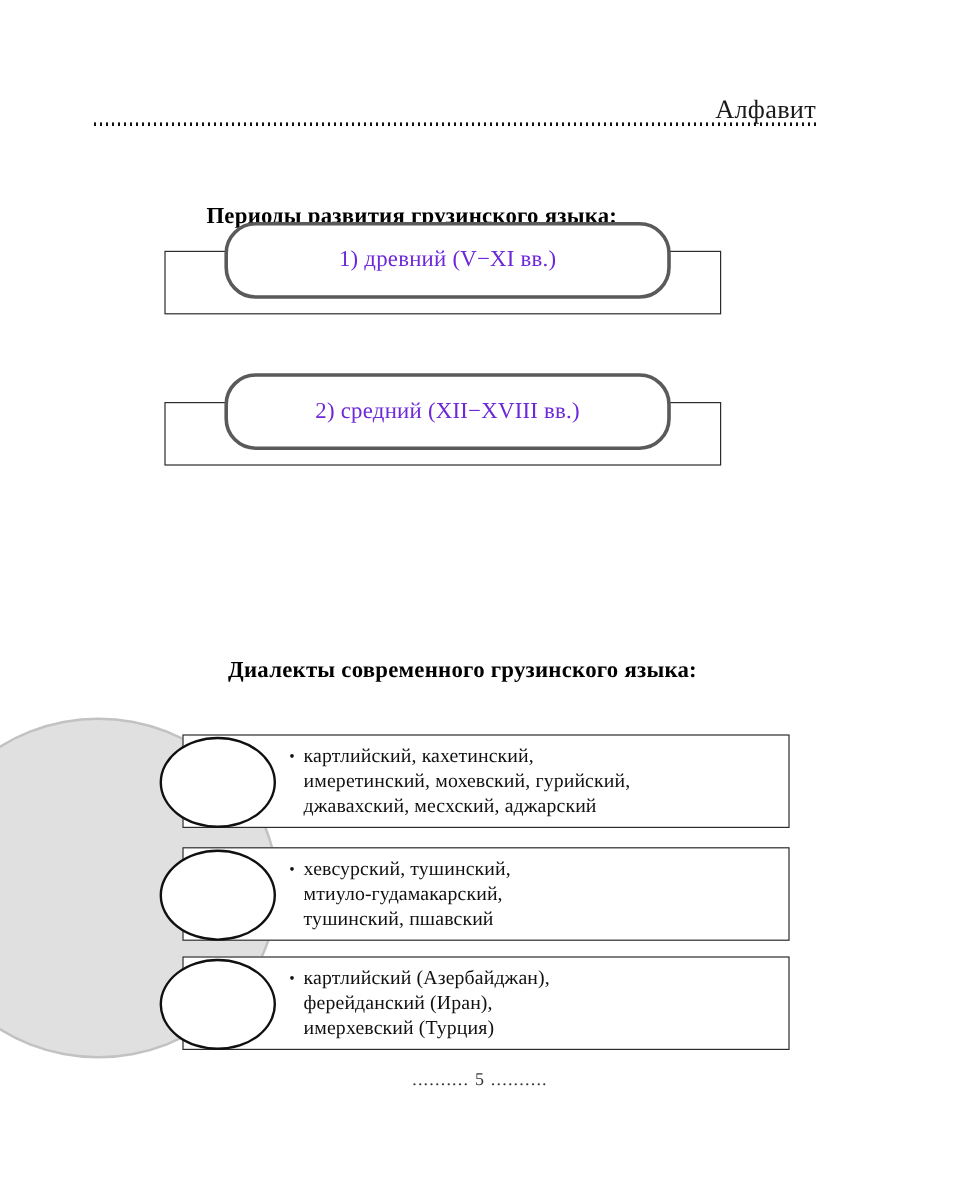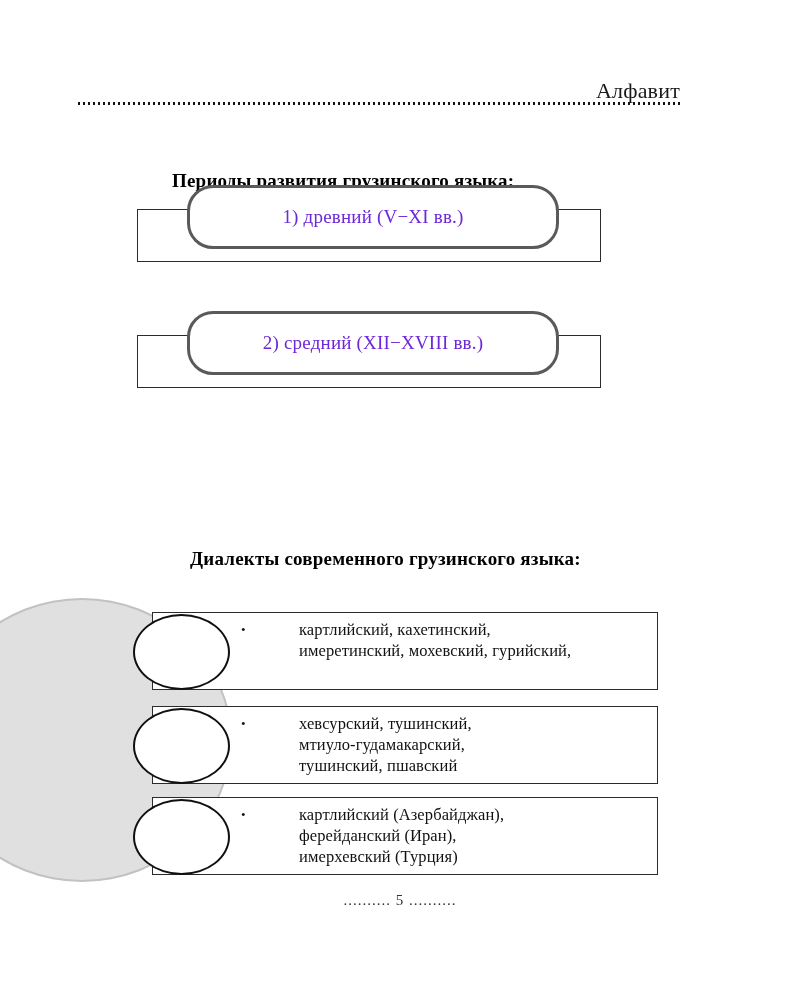--- a/index.html
+++ b/index.html
@@ -163,21 +163,20 @@
   }
   .dialect-text .bullet {
     position: absolute;
     left: -12px;
     top: 0;
     font-size: 13px;
     line-height: 21px;
   }
   .dialect-text .lines {
     display: block;
-    margin-left: 46px;
   }
   .dialect-text .lines span {
     display: block;
     white-space: nowrap;
   }
 
   
   .page-footer {
     position: absolute;
     left: 0;
@@ -220,20 +219,21 @@
     <div class="gray-blob"></div>
 
     <div class="dialect-row" id="dialect-row-0">
       <div class="dialect-box"></div>
       <div class="dialect-circle"></div>
       <div class="dialect-text">
         <span class="bullet">•</span>
         <span class="lines">
           <span>картлийский, кахетинский,</span>
           <span>имеретинский, мохевский, гурийский,</span>
+          <span>джавахский, месхский, аджарский</span>
         </span>
       </div>
     </div>
 
     <div class="dialect-row" id="dialect-row-1">
       <div class="dialect-box"></div>
       <div class="dialect-circle"></div>
       <div class="dialect-text">
         <span class="bullet">•</span>
         <span class="lines">

